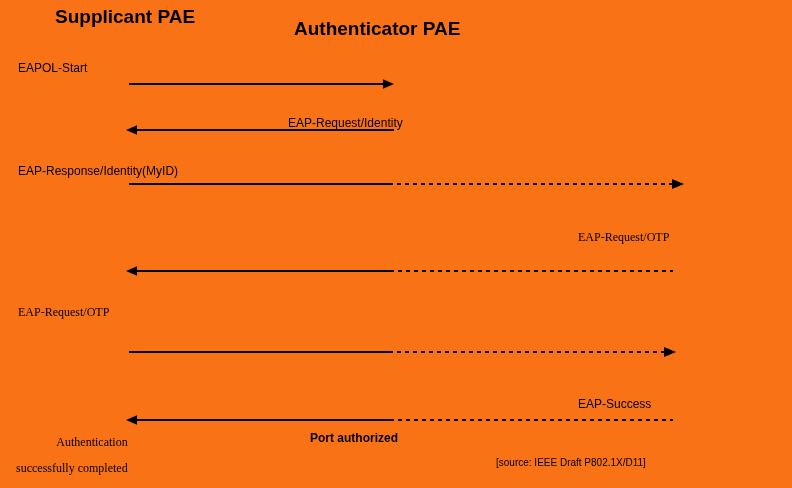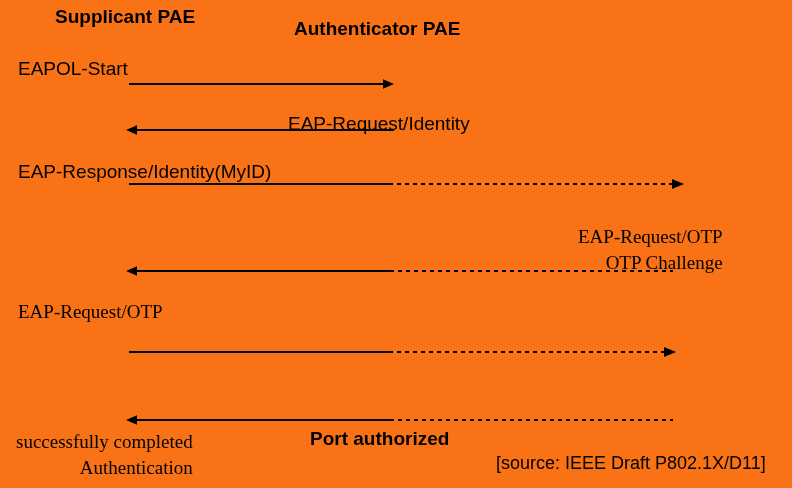--- a/index.html
+++ b/index.html
@@ -23,32 +23,32 @@
   .col-header {
     position: absolute;
     font-weight: bold;
     font-size: 19px;
     line-height: 22px;
     white-space: nowrap;
     color: #000000;
   }
   .msg-label {
     position: absolute;
-    font-size: 19px;
+    font-size: 12px;
     line-height: 23px;
     white-space: nowrap;
     color: #000000;
   }
   .msg-label.two-line {
     line-height: 26px;
     font-family: Liberation Serif, serif;
   }
   .source-note {
     position: absolute;
-    font-size: 18px;
+    font-size: 10px;
     line-height: 16px;
     white-space: nowrap;
     color: #000000;
   }
   .arrow-layer {
     position: absolute;
     left: 0;
     top: 0;
     width: 792px;
     height: 488px;
@@ -78,33 +78,33 @@
   <div class="col-header" style="left:294px; top:18px;">Authenticator PAE</div>
 
   <div class="msg-label" style="left:18px; top:57px;">EAPOL-Start</div>
 
   <div class="msg-label" style="left:288px; top:112px;">EAP-Request/Identity</div>
 
   <div class="msg-label" style="left:18px; top:160px;">EAP-Response/Identity(MyID)</div>
 
   <div class="msg-label two-line" style="left:578px; top:224px;">
     <div>EAP-Request/OTP</div>
-    <div>OTP Challenge</div>
   </div>
 
   <div class="msg-label two-line" style="left:18px; top:299px;">
     <div>EAP-Request/OTP</div>
   </div>
 
+  <div class="msg-label" style="left:578px; top:393px;">EAP-Success</div>
 
   <div class="msg-label" style="left:310px; top:427px;font-weight:bold;">Port authorized</div>
 
   <div class="msg-label two-line" style="left:16px; top:429px;">
+    <div>Authentication</div>
     <div>successfully completed</div>
-    <div>Authentication</div>
   </div>
 
   <div class="source-note" style="left:496px; top:455px;">[source: IEEE Draft P802.1X/D11]</div>
 
   <svg class="arrow-layer" viewBox="0 0 792 488" width="792" height="488" xmlns="http://www.w3.org/2000/svg">
 
     <g>
       <line class="seg-solid" x1="129" y1="84" x2="388" y2="84"></line>
       <polygon class="head" points="394,84 383,79.2 383,88.8"></polygon>
     </g>

